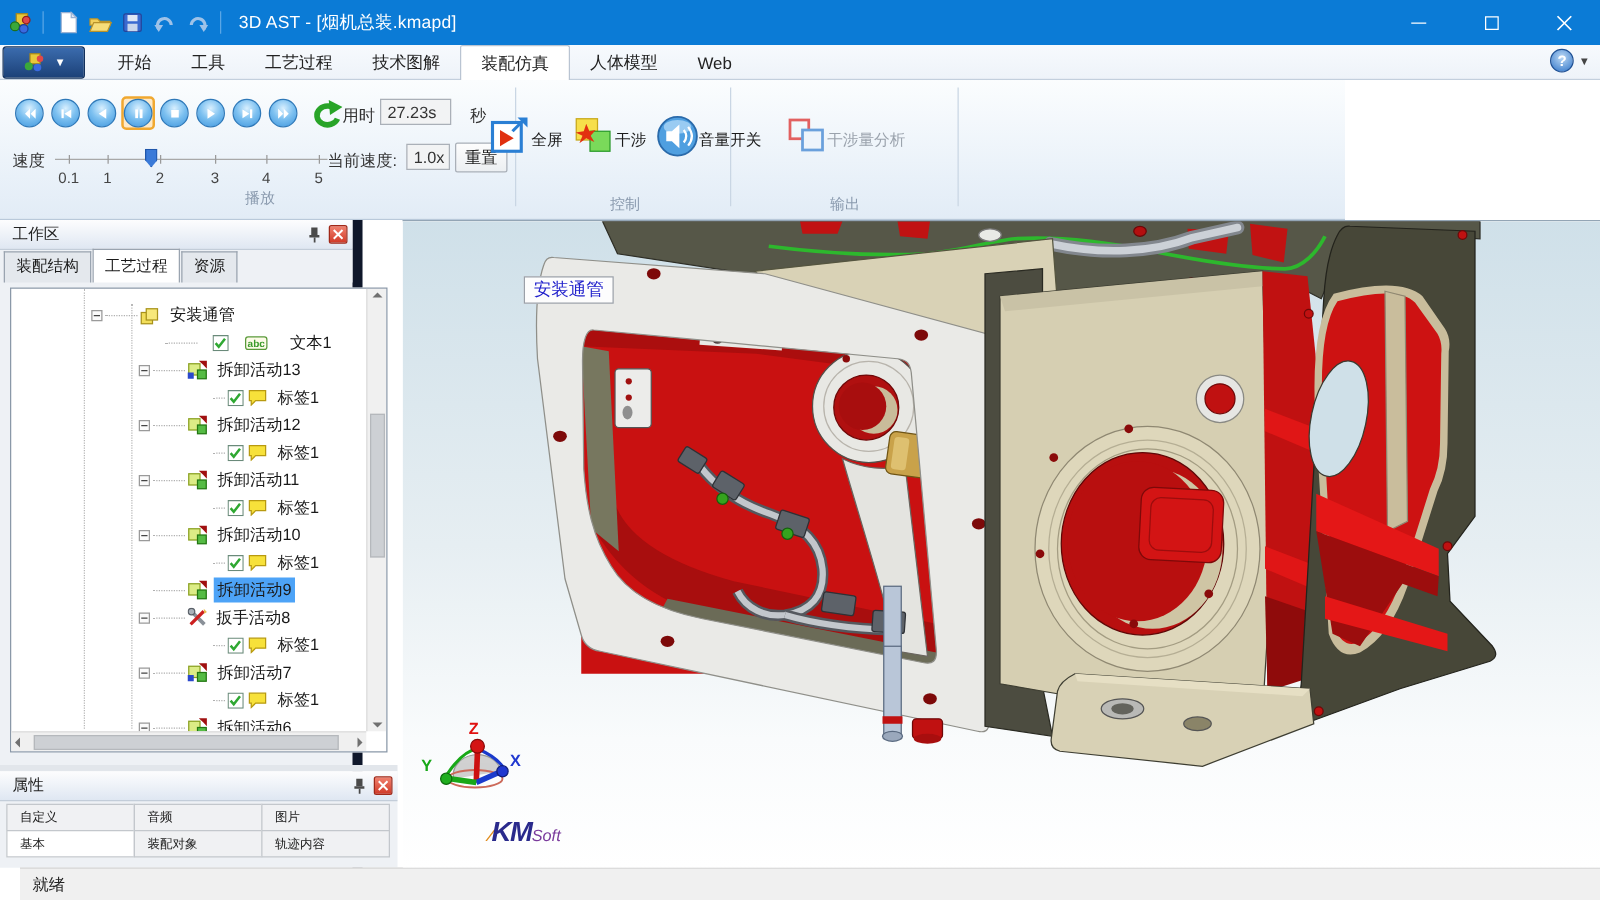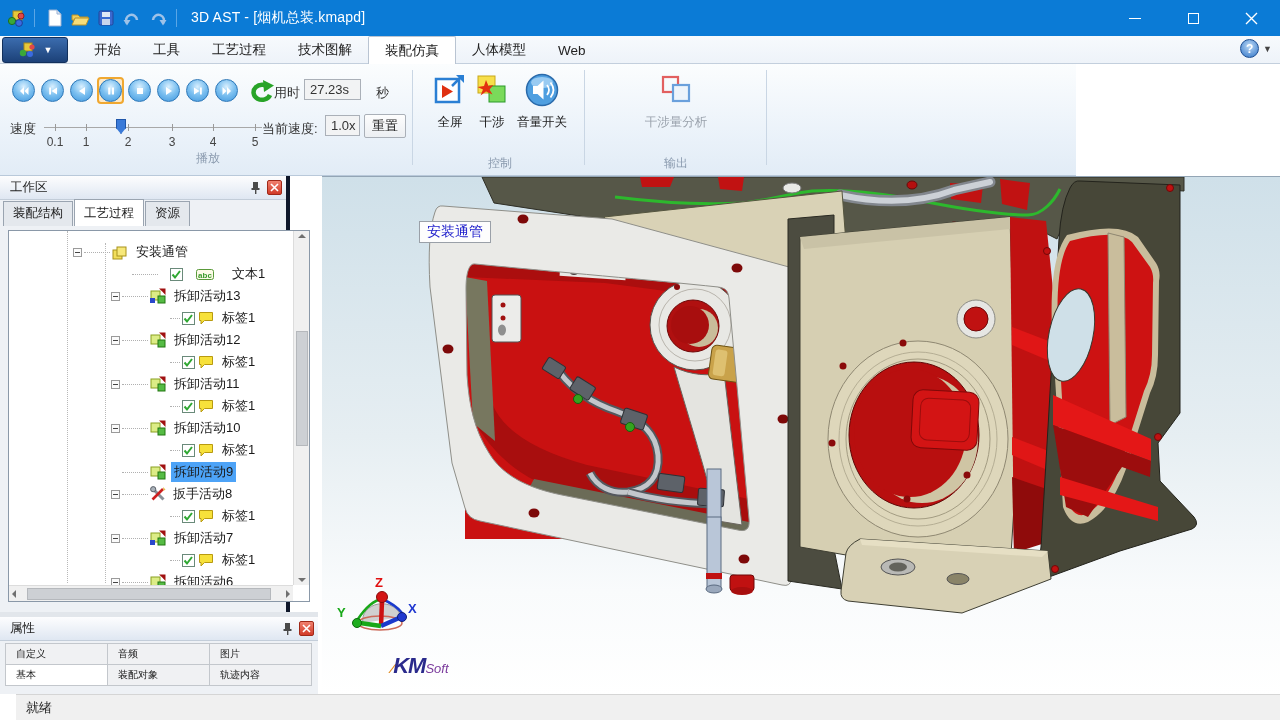--- a/index.html
+++ b/index.html
@@ -46,28 +46,28 @@
   .rlabel { position:absolute; font-size:13px; color:#333; }
   .rbox { position:absolute; background:#f2f3f4; border:1px solid #aab0b8; font-size:13px; color:#333;
     display:flex; align-items:center; padding-left:5px; }
   #reset-btn { position:absolute; left:360px; top:50px; width:42px; height:24px; background:linear-gradient(#fdfdfd,#eceff2);
     border:1px solid #aab0b8; border-radius:2px; font-size:13px; display:flex; align-items:center; justify-content:center; }
   #slider-groove { position:absolute; left:40px; top:63px; width:218px; height:0; border-top:1.5px solid #a8a8a8; }
   .stick { position:absolute; top:60px; width:1px; height:7px; background:#9a9a9a; }
   .stick-label { position:absolute; top:71px; font-size:12px; color:#444; transform:translateX(-50%); }
   #slider-thumb { position:absolute; left:112px; top:55px; width:10px; height:15px; background:#3a7ad8; border:1px solid #1f56aa;
     clip-path:polygon(0 0,100% 0,100% 60%,50% 100%,0 60%); }
-  .big-item { display:flex; flex-direction:column; align-items:center; justify-content:flex-start; padding-top:9px; height:84px; }
+  .big-item { display:flex; flex-direction:row; align-items:center; justify-content:flex-start; padding-top:9px; height:84px; }
   .big-item .lbl { margin-top:4px; font-size:12.5px; color:#1a1a1a; white-space:nowrap; }
   .big-item.disabled .lbl { color:#9aa2ac; }
   #grp-control { position:absolute; left:416px; top:0; width:168px; height:106px; display:flex; justify-content:center; gap:8px; }
   #grp-output  { position:absolute; left:588px; top:0; width:176px; height:106px; display:flex; justify-content:center; gap:6px; }
 
   
-  #left-col { position:absolute; left:0; top:176px; width:290px; height:518px; background:#eef1f5; border-right:4px solid #0f172a; }
+  #left-col { position:absolute; left:0; top:176px; width:290px; height:518px; background:#eef1f5; border-right:8px solid #0f172a; }
   .panel-header { position:relative; height:24px; background:linear-gradient(#fdfdfe,#dfe7f2); border-bottom:1px solid #c3cdd9;
     display:flex; align-items:center; padding:0 6px 0 10px; font-size:12.5px; color:#222; }
   .ph-icons { position:absolute; right:4px; top:4px; display:flex; gap:5px; align-items:center; }
   .close-btn { width:15px; height:15px; border-radius:2px; background:linear-gradient(#f0816f,#d13a28); border:1px solid #a02818;
     display:flex; align-items:center; justify-content:center; }
   #ws-tabs { display:flex; height:26px; align-items:flex-end; padding-left:3px; background:#eef1f5; }
   .ws-tab { padding:3px 9px 4px; font-size:12.5px; border:1px solid #9aa4b0; border-bottom:none; background:#e4e8ed; margin-right:1px; }
   .ws-tab.active { background:#fff; position:relative; padding-top:5px; }
   #tree-box { position:absolute; left:8px; top:54px; width:302px; height:372px; background:#fff; border:1px solid #8a98a8; overflow:hidden; }
   .guide { position:absolute; top:0; bottom:18px; width:0; border-left:1px dotted #b8b8b8; }

